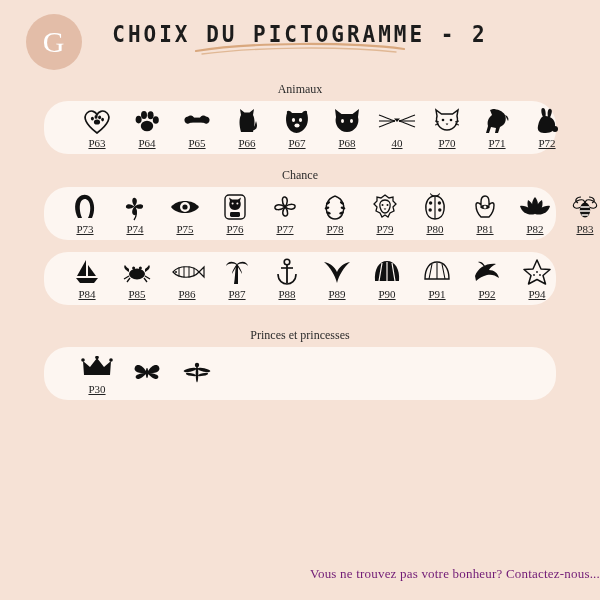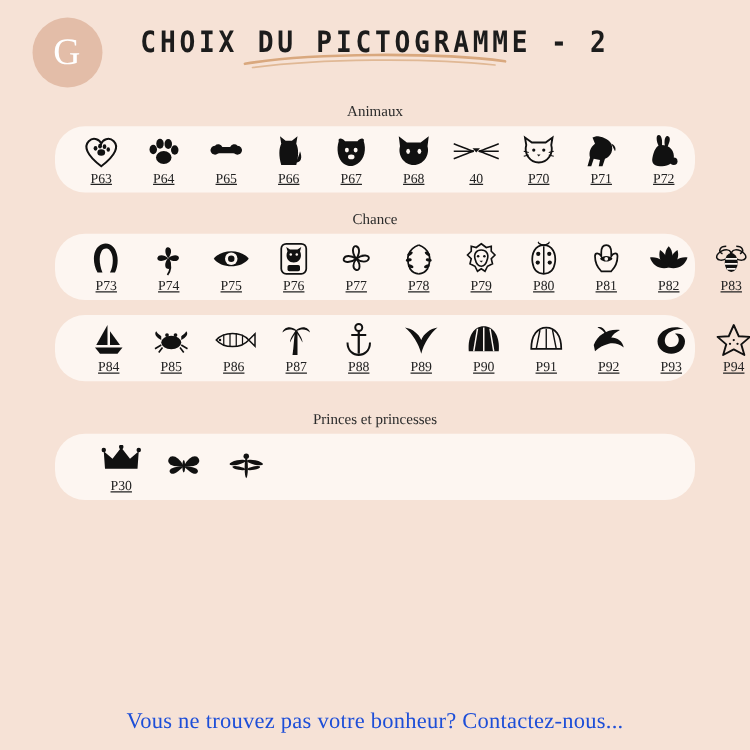--- a/index.html
+++ b/index.html
@@ -110,24 +110,24 @@
     text-decoration: underline;
     margin-top: 1px;
     line-height: 1.1;
   }
 
   
   .footer {
     position: absolute;
     left: 0; right: 0;
     top: 566px;
-    text-align: center;
+    text-align: right;
     font-family: "Liberation Serif", serif;
-    font-size: 18px;
-    color: #1d4ed8;
+    font-size: 13px;
+    color: #701a75;
     letter-spacing: 0.2px;
   }
   svg { display: block; }
 </style>
 </head>
 <body>
 
 <div class="logo">
   <span class="logo-letter">G</span>
 </div>
@@ -138,21 +138,21 @@
 <div class="title-underline">
   <svg width="220" height="16" viewBox="0 0 220 16">
     <path d="M6 11 C 60 2, 160 2, 214 9" stroke="#d9a87e" stroke-width="2.2" fill="none" stroke-linecap="round"></path>
     <path d="M12 14 C 66 7, 150 6, 206 12" stroke="#e0b895" stroke-width="1.4" fill="none" stroke-linecap="round"></path>
   </svg>
 </div>
 
 <div class="section" style="top:82px;">
   <div class="section-label">Animaux</div>
   <div class="pill">
-    <div class="items" style="left:12px;">
+    <div class="items" style="left:28px;">
 
       <div class="item">
         <span class="glyph">
           <svg width="30" height="28" viewBox="0 0 30 28">
             <path d="M15 26 C 3 17,1 10,5 6 C 9 2,14 5,15 8 C16 5,21 2,25 6 C29 10,27 17,15 26 Z" fill="none" stroke="#111" stroke-width="1.6"></path>
             <ellipse cx="15" cy="15" rx="3.1" ry="2.6" fill="#111"></ellipse>
             <ellipse cx="10.4" cy="11.6" rx="1.5" ry="1.9" fill="#111"></ellipse>
             <ellipse cx="14" cy="9.9" rx="1.5" ry="1.9" fill="#111"></ellipse>
             <ellipse cx="17.6" cy="10.3" rx="1.5" ry="1.9" fill="#111"></ellipse>
             <ellipse cx="20.6" cy="12.6" rx="1.4" ry="1.8" fill="#111"></ellipse>
@@ -519,28 +519,20 @@
       <div class="item">
         <span class="glyph">
           <svg width="30" height="24" viewBox="0 0 30 24">
             <path d="M3 16 C6 8,14 3,24 4 C20 6,18 8,17 10 C22 10,26 13,27 18 C23 15,19 14,15 15 C11 16,7 18,4 21 Z" fill="#111"></path>
             <path d="M13 6 C11 2,8 1,6 2 C9 3,11 5,12 7 Z" fill="#111"></path>
           </svg>
         </span>
         <span class="code">P92</span>
       </div>
 
-      <div class="item">
-        <span class="glyph">
-          <svg width="28" height="26" viewBox="0 0 28 26">
-            <path d="M24 4 C14 0,3 6,3 14 C3 20,8 24,14 24 C20 24,25 20,25 14 C25 10,21 7,17 8 C21 10,21 16,17 18 C12 20,8 17,9 12 C10 7,16 4,24 4 Z" fill="#111"></path>
-          </svg>
-        </span>
-        <span class="code">P93</span>
-      </div>
 
       <div class="item">
         <span class="glyph">
           <svg width="28" height="28" viewBox="0 0 28 28">
             <path d="M14 2 L18 11 L27 11.5 L20 17.5 L22.5 26 L14 21.5 L5.5 26 L8 17.5 L1 11.5 L10 11 Z" fill="none" stroke="#111" stroke-width="1.5" stroke-linejoin="round"></path>
             <circle cx="14" cy="14" r="0.9" fill="#111"></circle>
             <circle cx="11" cy="17" r="0.9" fill="#111"></circle>
             <circle cx="17" cy="17" r="0.9" fill="#111"></circle>
           </svg>
         </span>

